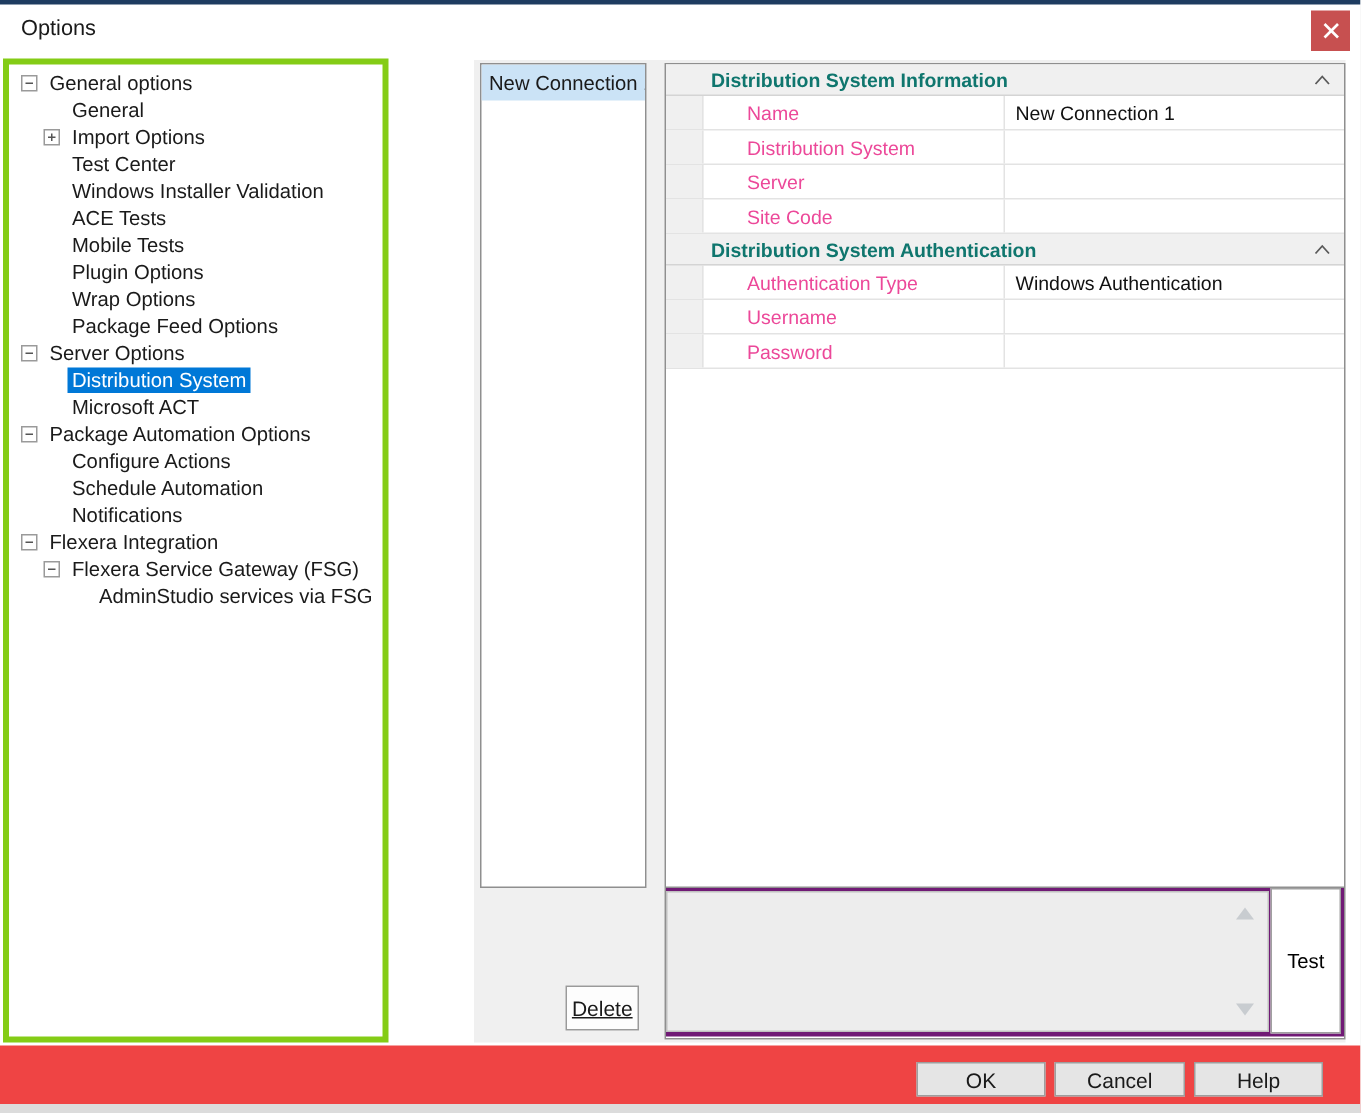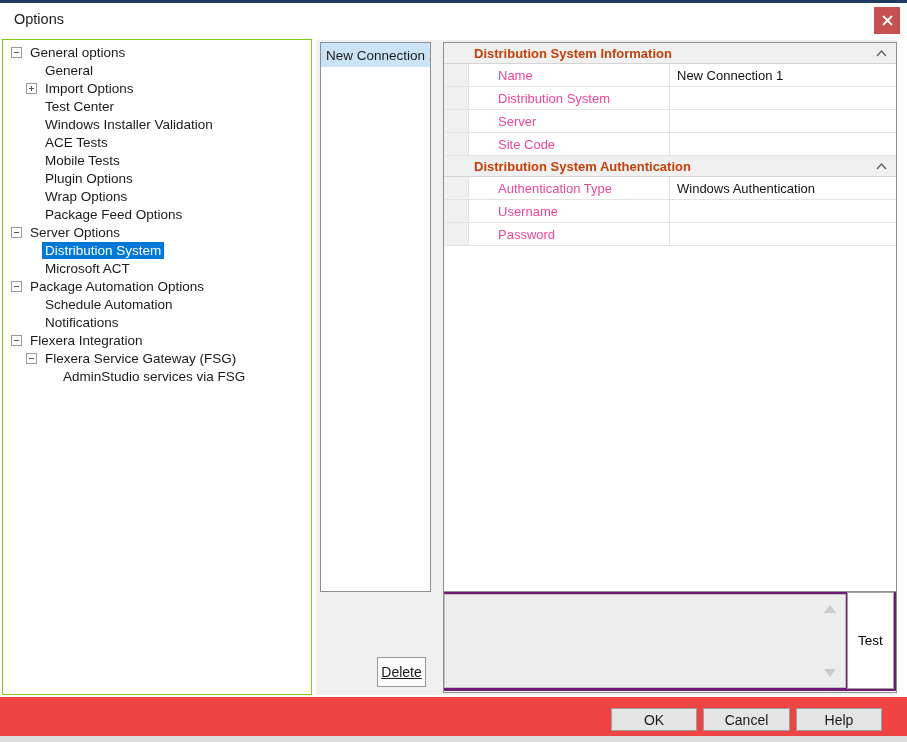--- a/index.html
+++ b/index.html
@@ -14,22 +14,22 @@
   
   .topline { position:absolute; left:0; top:0; width:907px; height:3px; background:#1e3c60; }
   .title   { position:absolute; left:14px; top:11px; font-size:14.5px; color:#1a1a1a; }
   .close-btn {
     position:absolute; left:874px; top:7px; width:26px; height:27px;
     background:#c75050; display:flex; align-items:center; justify-content:center;
     cursor:default;
   }
   
   .tree-panel {
-    position:absolute; left:2px; top:39px; width:310px; height:656px;
-    background:#ffffff; border:1px solid #84cc16; padding-top:3px; overflow:hidden;
+    position:absolute; left:2px; top:39px; width:257px; height:656px;
+    background:#ffffff; border:4px solid #84cc16; padding-top:3px; overflow:hidden;
   }
   .tree-row { height:18px; display:flex; align-items:center; font-size:13.5px; white-space:nowrap; }
   .tree-row.lvl0 { margin-left:8px; }
   .tree-row.lvl1 { margin-left:23px; }
   .tree-row.lvl2 { margin-left:41px; }
   .glyph-slot { width:16px; height:18px; display:flex; align-items:center; flex:none; }
   .pm { position:relative; width:11px; height:11px; border:1px solid #9a9a9a; background:#fff; }
   .pm::before { content:""; position:absolute; left:2px; top:4px; width:5px; height:1px; background:#555; }
   .pm.plus::after { content:""; position:absolute; left:4px; top:2px; width:1px; height:5px; background:#555; }
   .tree-label { padding:1px 3px; }
@@ -54,21 +54,21 @@
   .new-btn    { position:absolute; left:330px; top:657px; width:40px; height:30px;margin-top:48px; }
   .delete-btn { position:absolute; left:377px; top:657px; width:49px; height:30px;text-decoration:underline; }
   
   .prop-panel {
     position:absolute; left:443px; top:42px; width:454px; height:651px;
     background:#ffffff; border:1px solid #8f8f8f;
   }
   .grid-area { height:549px; border-bottom:1px solid #909090; overflow:hidden; background:#fff; }
   .sec-header {
     height:21px; background:#f0f0f0; border-bottom:1px solid #d4d4d4;
-    display:flex; align-items:center; font-size:13px; font-weight:bold; color:#c2410c;
+    display:flex; align-items:center; font-size:13px; font-weight:bold; color:#0f766e;
     padding-left:30px; position:relative;
   }
   .sec-header .chev { position:absolute; right:9px; top:7px; }
   .prop-row { height:23px; display:flex; border-bottom:1px solid #e3e3e3; font-size:13px; }
   .gutter-cell { width:25px; flex:none; background:#f0f0f0; border-right:1px solid #e3e3e3; }
   .label-cell { width:201px; flex:none; border-right:1px solid #e3e3e3;
                 display:flex; align-items:center; padding-left:29px; color:#ec4899; }
   .value-cell { flex:1; display:flex; align-items:center; padding-left:7px; color:#111; }
   
   .bottom-region { position:relative; height:99px; background:#701a75; }
@@ -165,20 +165,24 @@
       <span class="tree-label">Microsoft ACT</span>
     </div>
     <div class="tree-row lvl0">
       <span class="glyph-slot">
         <span class="pm"></span>
       </span>
       <span class="tree-label">Package Automation Options</span>
     </div>
     <div class="tree-row lvl1">
       <span class="glyph-slot"></span>
+      <span class="tree-label">Configure Actions</span>
+    </div>
+    <div class="tree-row lvl1">
+      <span class="glyph-slot"></span>
       <span class="tree-label">Schedule Automation</span>
     </div>
     <div class="tree-row lvl1">
       <span class="glyph-slot"></span>
       <span class="tree-label">Notifications</span>
     </div>
     <div class="tree-row lvl0">
       <span class="glyph-slot">
         <span class="pm"></span>
       </span>

